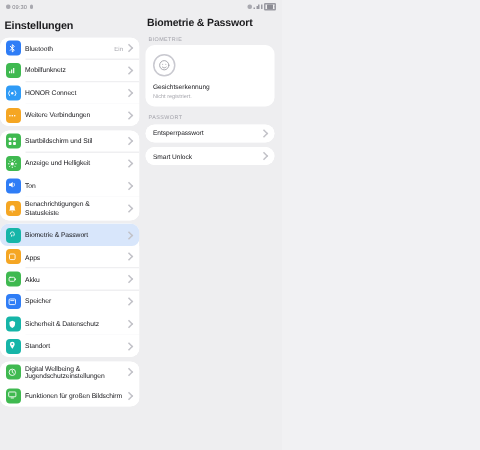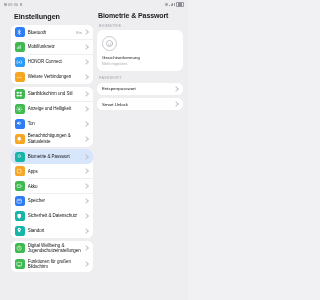--- a/index.html
+++ b/index.html
@@ -76,21 +76,21 @@
   }
 
   
   .sidebar {
     width: 93px;
     min-width: 93px;
     background: #eeeef0;
     display: flex;
     flex-direction: column;
     overflow: hidden;
-    padding-left: 11px;
+    padding-left: 0;
     box-sizing: border-box;
   }
   .sidebar-title {
     font-size: 7.2px;
     font-weight: bold;
     color: #1b1b1e;
     padding: 3px 0 4px 3px;
     letter-spacing: -0.1px;
   }
   .sidebar-scroll {

